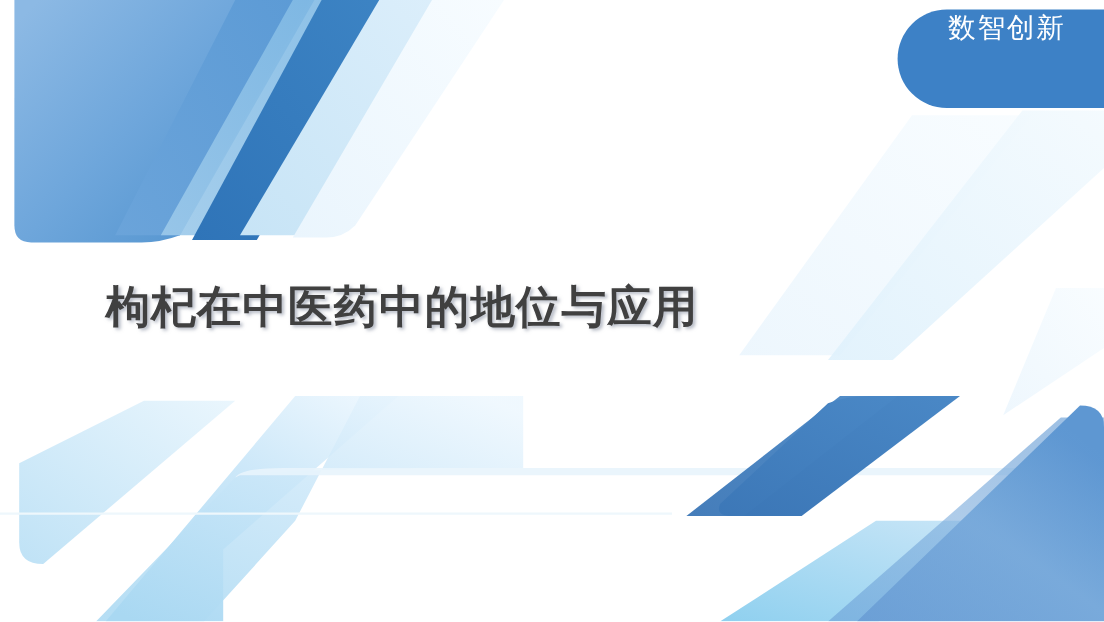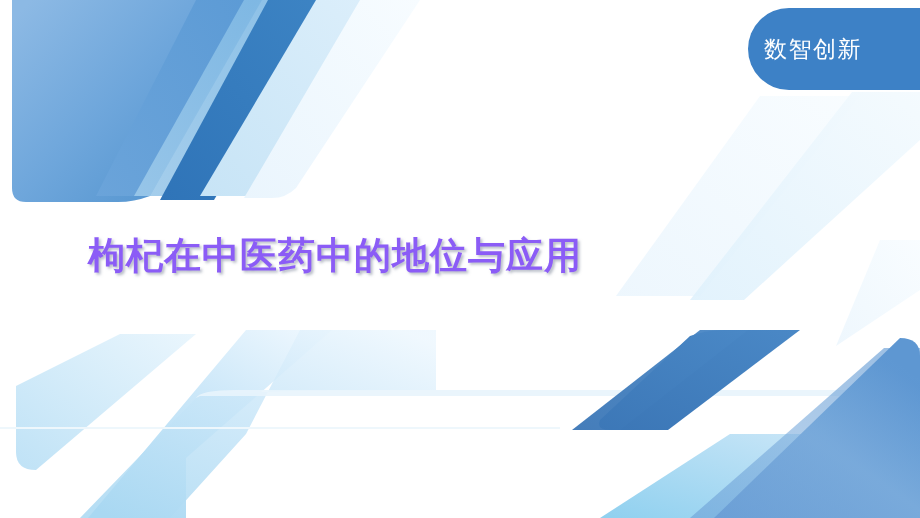--- a/index.html
+++ b/index.html
@@ -29,21 +29,21 @@
   #badge {
     position: absolute;
     top: 8px;
     left: 748px;
     width: 172px;
     height: 82px;
     background: #3d81c6;
     border-top-left-radius: 41px;
     border-bottom-left-radius: 41px;
     display: flex;
-    flex-direction: row;
+    flex-direction: column;
     align-items: center;
     justify-content: flex-start;
     box-sizing: border-box;
     padding-left: 16px;
     padding-right: 6px;
   }
   #badge .badge-line {
     color: #ffffff;
     font-size: 23px;
     line-height: 31px;
@@ -51,21 +51,21 @@
     white-space: nowrap;
     font-weight: 400;
   }
   
   #title {
     position: absolute;
     left: 88px;
     top: 231px;
     font-size: 37px;
     font-weight: bold;
-    color: #8b5cf6;
+    color: #404040;
     letter-spacing: 1px;
     white-space: nowrap;
     text-shadow: 2px 2px 3px rgba(120,130,150,0.55);
   }
 </style>
 </head>
 <body>
 
 <div id="slide">
 

